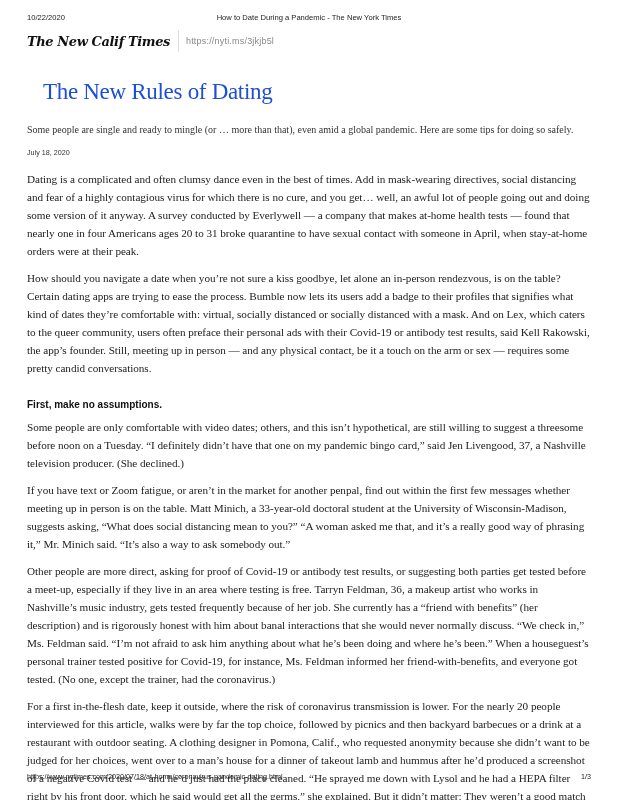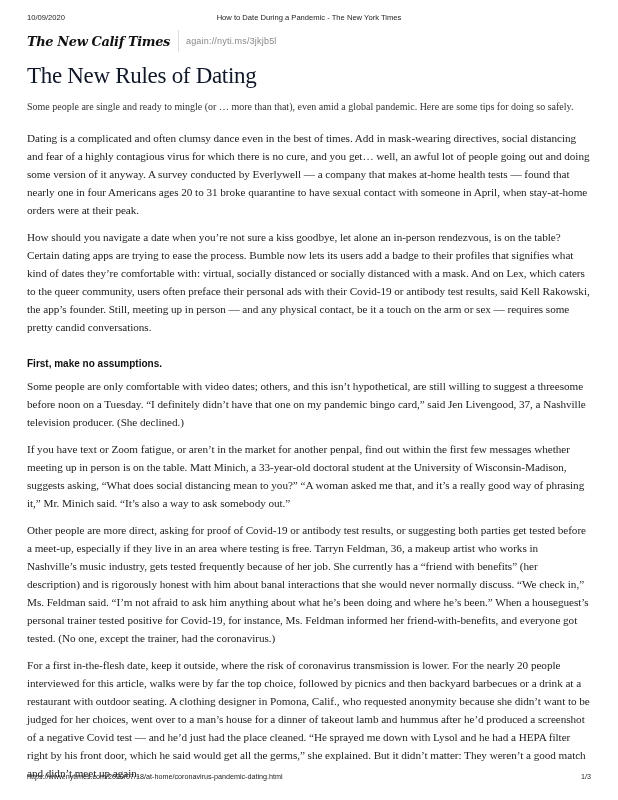--- a/index.html
+++ b/index.html
@@ -16,22 +16,22 @@
   .logo {
     font-family: "DejaVu Serif", serif; font-weight: bold; font-size: 13px; color: #111;
     letter-spacing: -0.4px; font-style: italic;
   }
   .masthead .divider { width: 1px; height: 22px; background: #ddd; margin: 0 7px 0 8px; }
   .short-url {
     font-family: "Liberation Sans", sans-serif; font-size: 9px; color: #888; letter-spacing: 0.2px;
   }
   .article { position: absolute; left: 27px; right: 28px; top: 62px; }
   .headline {
-    font-family: "Liberation Serif", serif; font-weight: normal; font-size: 23px; color: #0f172a;
-    margin: 0; line-height: 28px; letter-spacing: -0.3px;
+    font-family: "Liberation Serif", serif; font-weight: normal; font-size: 23px; color: #1d4ed8;
+    margin: 16px; line-height: 28px; letter-spacing: -0.3px;
   }
   .summary {
     font-family: "Liberation Serif", serif; font-size: 10px; color: #333; line-height: 16.5px;
     margin: 9px 0 0 0;
   }
   .byline {
     font-family: "Liberation Sans", sans-serif; font-weight: bold; font-size: 7.4px; color: #222;
     margin: 17px 0 0 0;
   }
   .pubdate {
@@ -50,33 +50,34 @@
     position: absolute; left: 27px; right: 27px; top: 772px; height: 12px;
     font-family: "Liberation Sans", sans-serif; font-size: 7.2px; color: #222;
   }
   .print-footer .url { position: absolute; left: 0; }
   .print-footer .page { position: absolute; right: 0; }
 </style>
 </head>
 <body>
 
 <div class="print-header">
-  <span class="date">10/09/2020</span>
+  <span class="date">10/22/2020</span>
   <span class="title">How to Date During a Pandemic - The New York Times</span>
 </div>
 
 <div class="masthead">
   <span class="logo">The New Calif Times</span>
   <span class="divider"></span>
-  <span class="short-url">again://nyti.ms/3jkjb5l</span>
+  <span class="short-url">https://nyti.ms/3jkjb5l</span>
 </div>
 
 <div class="article">
   <h1 class="headline">The New Rules of Dating</h1>
   <p class="summary">Some people are single and ready to mingle (or … more than that), even amid a global pandemic. Here are some tips for doing so safely.</p>
+  <p class="pubdate">July 18, 2020</p>
 
   <div class="body">
     <p>Dating is a complicated and often clumsy dance even in the best of times. Add in mask-wearing directives, social distancing and fear of a highly contagious virus for which there is no cure, and you get… well, an awful lot of people going out and doing some version of it anyway. A survey conducted by Everlywell — a company that makes at-home health tests — found that nearly one in four Americans ages 20 to 31 broke quarantine to have sexual contact with someone in April, when stay-at-home orders were at their peak.</p>
     <p>How should you navigate a date when you’re not sure a kiss goodbye, let alone an in-person rendezvous, is on the table? Certain dating apps are trying to ease the process. Bumble now lets its users add a badge to their profiles that signifies what kind of dates they’re comfortable with: virtual, socially distanced or socially distanced with a mask. And on Lex, which caters to the queer community, users often preface their personal ads with their Covid-19 or antibody test results, said Kell Rakowski, the app’s founder. Still, meeting up in person — and any physical contact, be it a touch on the arm or sex — requires some pretty candid conversations.</p>
 
     <h2>First, make no assumptions.</h2>
     <p>Some people are only comfortable with video dates; others, and this isn’t hypothetical, are still willing to suggest a threesome before noon on a Tuesday. “I definitely didn’t have that one on my pandemic bingo card,” said Jen Livengood, 37, a Nashville television producer. (She declined.)</p>
     <p>If you have text or Zoom fatigue, or aren’t in the market for another penpal, find out within the first few messages whether meeting up in person is on the table. Matt Minich, a 33-year-old doctoral student at the University of Wisconsin-Madison, suggests asking, “What does social distancing mean to you?” “A woman asked me that, and it’s a really good way of phrasing it,” Mr. Minich said. “It’s also a way to ask somebody out.”</p>
     <p>Other people are more direct, asking for proof of Covid-19 or antibody test results, or suggesting both parties get tested before a meet-up, especially if they live in an area where testing is free. Tarryn Feldman, 36, a makeup artist who works in Nashville’s music industry, gets tested frequently because of her job. She currently has a “friend with benefits” (her description) and is rigorously honest with him about banal interactions that she would never normally discuss. “We check in,” Ms. Feldman said. “I’m not afraid to ask him anything about what he’s been doing and where he’s been.” When a houseguest’s personal trainer tested positive for Covid-19, for instance, Ms. Feldman informed her friend-with-benefits, and everyone got tested. (No one, except the trainer, had the coronavirus.)</p>
     <p>For a first in-the-flesh date, keep it outside, where the risk of coronavirus transmission is lower. For the nearly 20 people interviewed for this article, walks were by far the top choice, followed by picnics and then backyard barbecues or a drink at a restaurant with outdoor seating. A clothing designer in Pomona, Calif., who requested anonymity because she didn’t want to be judged for her choices, went over to a man’s house for a dinner of takeout lamb and hummus after he’d produced a screenshot of a negative Covid test — and he’d just had the place cleaned. “He sprayed me down with Lysol and he had a HEPA filter right by his front door, which he said would get all the germs,” she explained. But it didn’t matter: They weren’t a good match and didn’t meet up again.</p>

